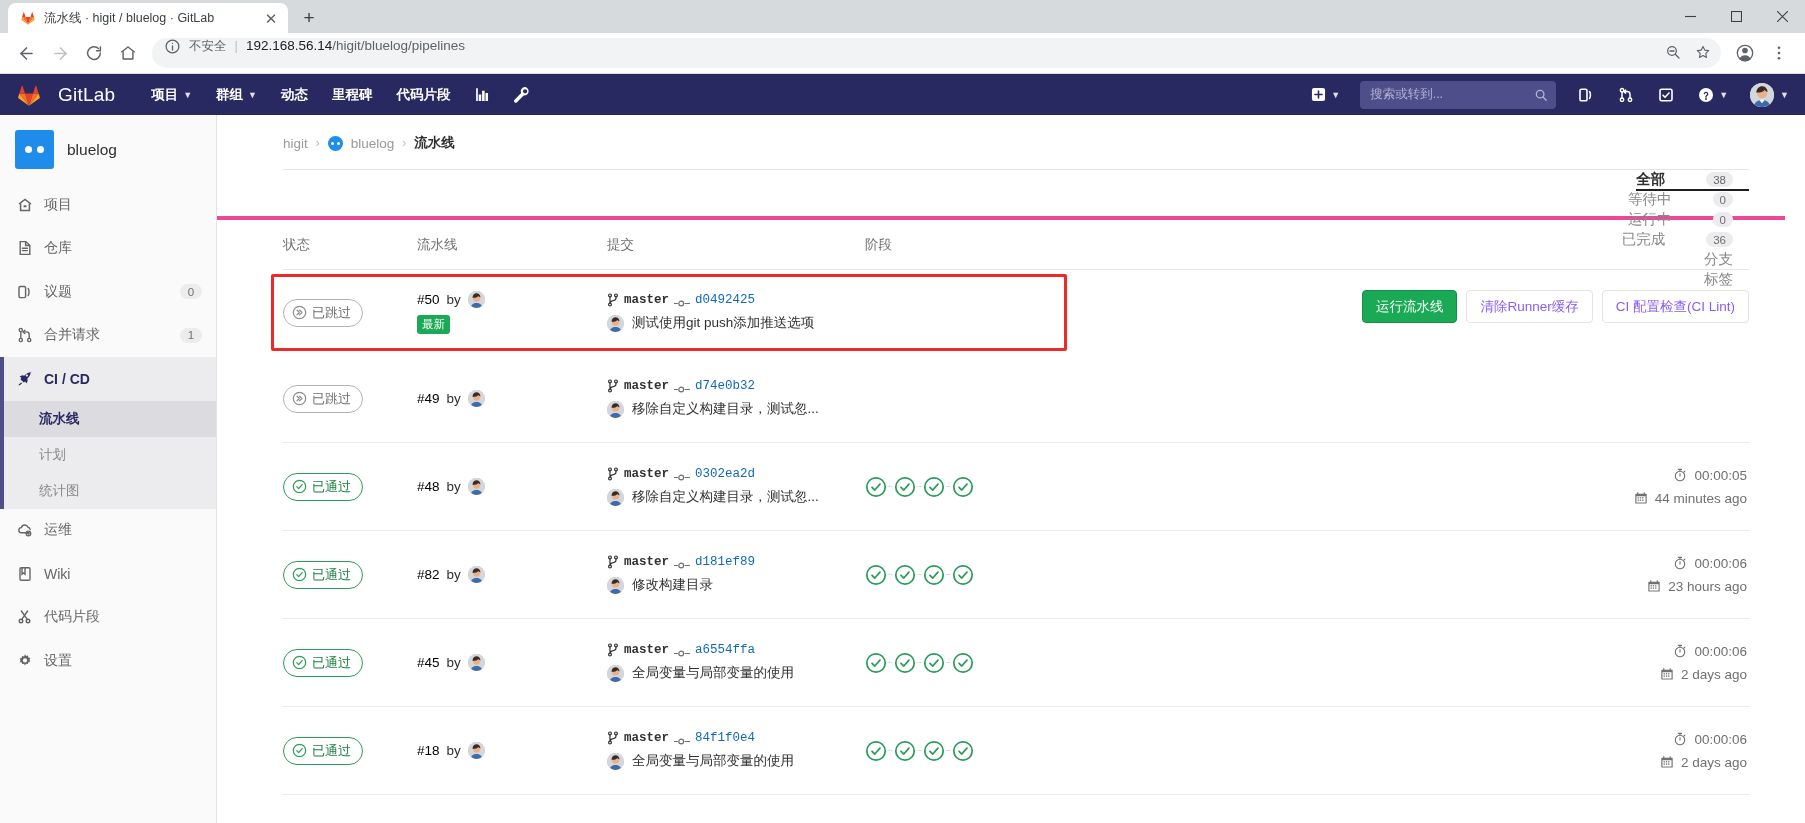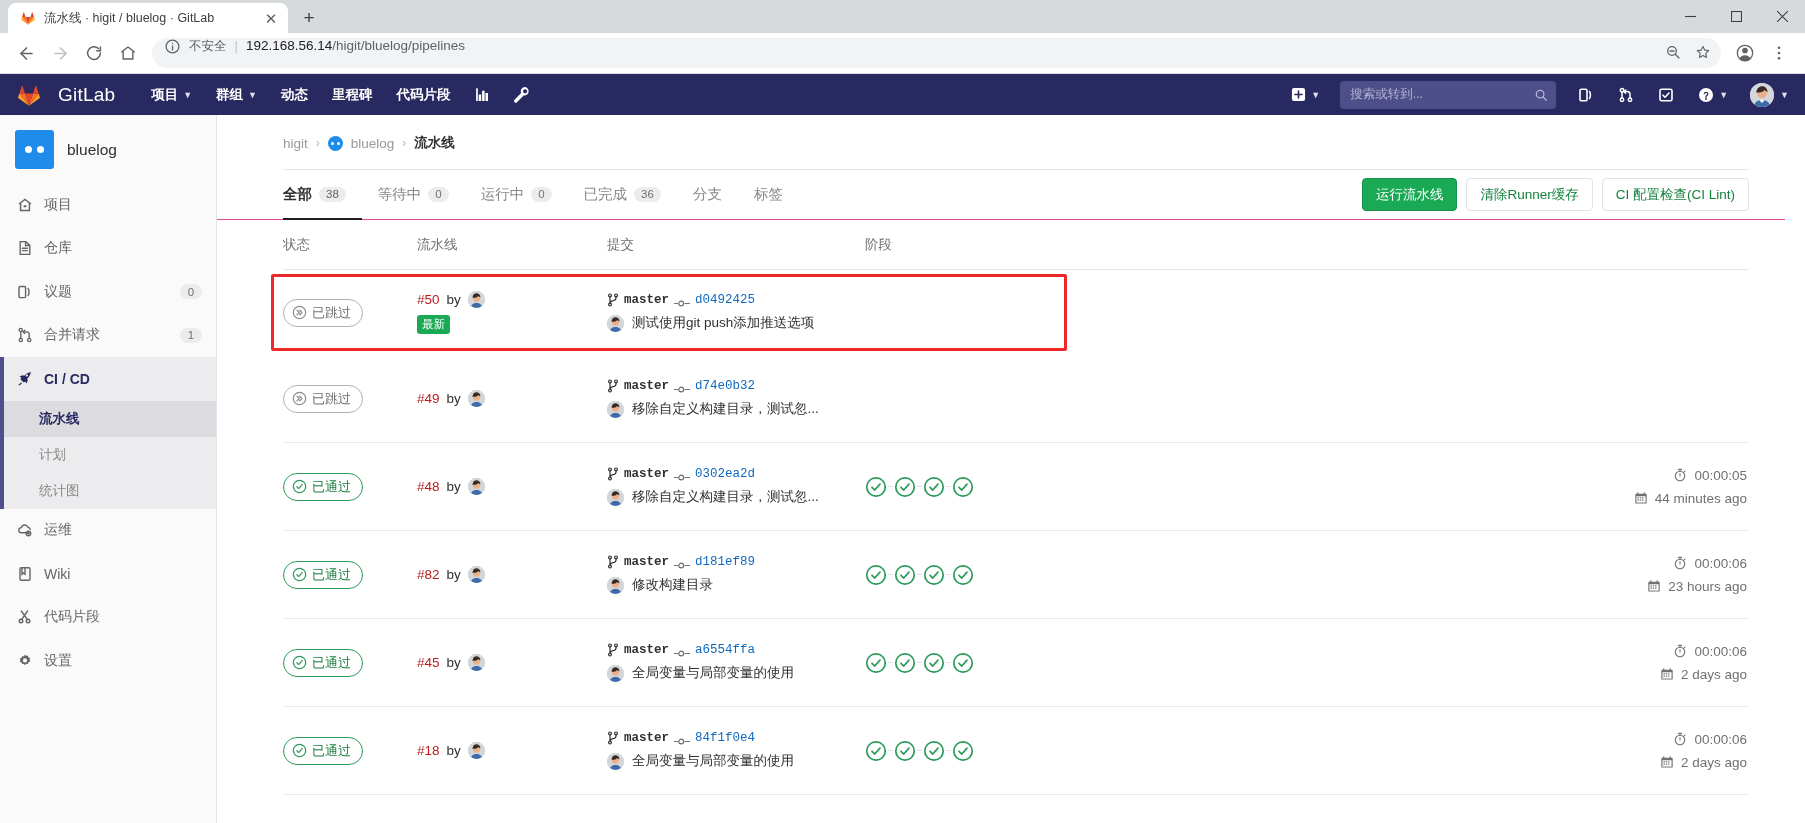--- a/index.html
+++ b/index.html
@@ -82,21 +82,21 @@
   .gmenu { display: flex; align-items: center; margin-left: 24px; gap: 0; }
   .gmenu-item {
     font-size: 13.5px; color: #fff; padding: 0 12px; height: 41px;
     display: flex; align-items: center; gap: 5px; font-weight: 600; white-space: nowrap;
   }
   .caret { font-size: 9px; opacity: .85; }
   .gicon-btn { padding: 0 11px; height: 41px; display: flex; align-items: center; color: #fff; }
   .gright { margin-left: auto; display: flex; align-items: center; padding-right: 12px; gap: 0; }
   .gplus { display: flex; align-items: center; gap: 5px; padding: 0 10px; color: #fff; }
   .gsearch {
-    width: 216px; height: 28px; background: #4e4e8a; border-radius: 4px;
+    width: 196px; height: 28px; background: #4e4e8a; border-radius: 4px;
     display: flex; align-items: center; padding: 0 8px 0 10px; margin: 0 10px;
   }
   .gsearch span { font-size: 12.5px; color: #b5b5d6; flex: 1 1 auto; }
   .gnav-icon { padding: 0 12px; height: 41px; display: flex; align-items: center; color: #fff; }
   .gavatar-wrap { display: flex; align-items: center; gap: 6px; padding-left: 10px; padding-right: 4px; }
   .gavatar {
     width: 24px; height: 24px; border-radius: 50%; overflow: hidden;
     background: #cfd3d8; flex: 0 0 24px;
   }
 
@@ -154,40 +154,40 @@
   .crumb-sep { color: #bbb; font-size: 12px; }
   .crumb-av {
     width: 15px; height: 15px; border-radius: 50%; background: #1f8ceb;
     display: inline-flex; align-items: center; justify-content: center; gap: 2.5px;
   }
   .crumb-av i { width: 3px; height: 3px; background: #fff; border-radius: 50%; }
   .crumb-cur { color: #303030; font-weight: 700; }
   .crumbs-rule { height: 1px; background: #e5e5e5; margin: 0 36px 0 66px; }
 
   .tabsrow {
-    display: flex; align-items: center; padding: 0 36px 0 66px;
-    border-bottom: 1px solid #ec4899; height: 50px;
+    display: flex; align-items: flex-end; padding: 0 36px 0 66px;
+    border-bottom: 4px solid #ec4899; height: 50px; flex-direction: column;
   }
   .ptab {
     display: flex; align-items: center; gap: 7px; height: 50px;
     padding: 0 16px; font-size: 14.5px; color: #888; white-space: nowrap;
     border-bottom: 2px solid transparent; margin-bottom: -1px;
   }
   .ptab:first-child { padding-left: 0; }
   .ptab.sel { color: #303030; font-weight: 700; border-bottom-color: #1f1f1f; }
   .ptab .cnt {
     background: #ececef; color: #707070; border-radius: 10px;
-    font-size: 11.5px; padding: 1.5px 7px; font-weight: 400;
+    font-size: 11.5px; padding: 1.5px 7px; font-weight: 400; margin-left: 34px;
   }
   .ptab.sel .cnt { color: #666; }
   .tabs-actions { margin-left: auto; display: flex; align-items: center; gap: 9px; }
   .btn {
     height: 33px; border-radius: 4px; display: flex; align-items: center;
     padding: 0 13px; font-size: 13.5px; white-space: nowrap;
-    border: 1px solid #e3e3e3; background: #fff; color: #15803d;
+    border: 1px solid #e3e3e3; background: #fff; color: #8b5cf6;
   }
   .btn.primary { background: #1aaa55; border-color: #168f48; color: #fff; }
 
   
   .ptable { padding: 0 36px 0 66px; }
   .thead {
     display: flex; align-items: center; height: 50px;
     font-size: 13.5px; color: #707070; border-bottom: 1px solid #e5e5e5;
   }
   .c-status { width: 134px; flex: 0 0 134px; }
@@ -205,21 +205,21 @@
   .badge {
     display: inline-flex; align-items: center; gap: 5px;
     border-radius: 40px; padding: 4px 11px 4px 8px; font-size: 13px;
     border: 1px solid #b3b3b3; color: #707070; background: #fff;
   }
   .badge.passed { border-color: #2a9b59; color: #1d803f; }
   .badge .bic { width: 15px; height: 15px; flex: 0 0 15px; display: flex; }
 
   .pipe-cell { display: flex; flex-direction: column; gap: 7px; }
   .pipe-line { display: flex; align-items: center; gap: 7px; font-size: 13.5px; color: #303030; }
-  .pipe-id { color: #b91c1c; }
+  .pipe-id { color: #000000; }
   .mini-av {
     width: 17px; height: 17px; border-radius: 50%; overflow: hidden; flex: 0 0 17px;
     background: #c8ccd0;
   }
   .tag-latest {
     display: inline-block; background: #1aaa55; color: #fff; font-size: 11.5px;
     border-radius: 3px; padding: 2px 5px; line-height: 1.25; width: fit-content;
   }
 
   .commit-cell { display: flex; flex-direction: column; gap: 7px; }

